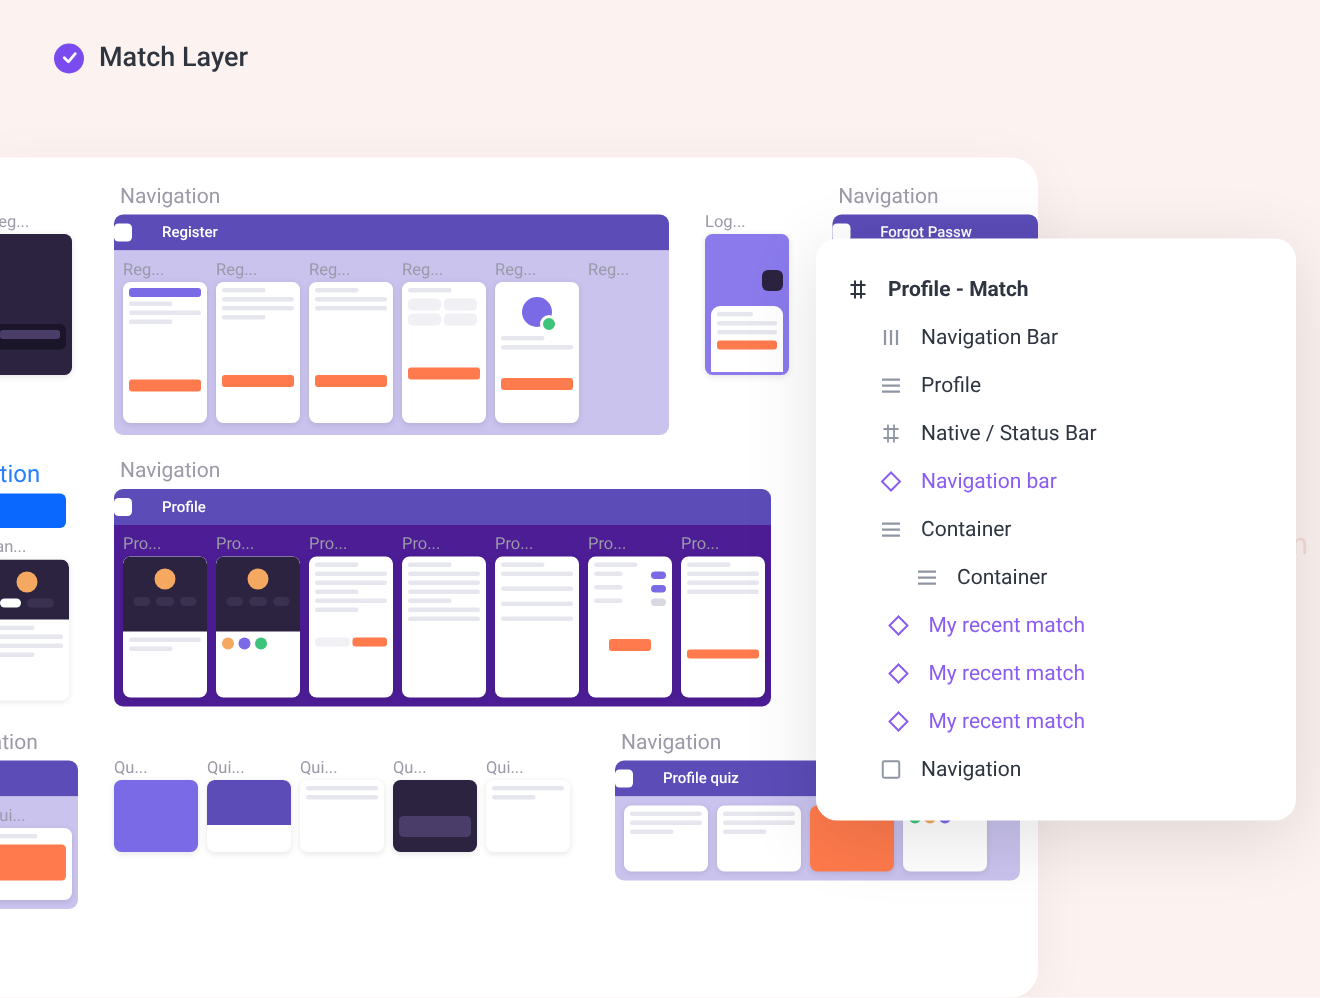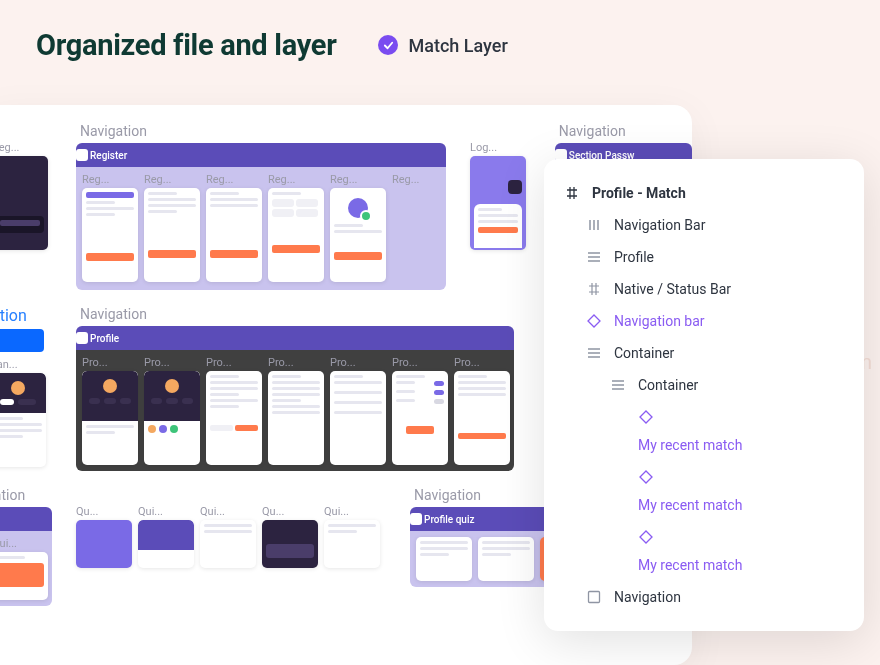--- a/index.html
+++ b/index.html
@@ -58,21 +58,21 @@
 }
 .frame-bar {
   background: #5b4cb8;
   color: #fff;
   font-size: 10px;
   font-weight: 500;
   padding: 6px 0;
   border-radius: 6px 6px 0 0;
   display: flex;
   align-items: center;
-  gap: 2px;
+  gap: 20px;
   margin: 0 10px;
 }
 .frame-bar .sq {
   width: 12px; height: 12px; background: #fff; border-radius: 3px;
 }
 
 .thumb-row {
   display: flex;
   gap: 6px;
   padding: 0 10px;
@@ -122,52 +122,51 @@
   top: 159px;
   width: 320px;
   background: #fff;
   border-radius: 14px;
   box-shadow: 0 10px 50px rgba(0,0,0,0.12);
   padding: 18px 0 18px 0;
   z-index: 10;
 }
 .layer-row {
   display: flex;
-  align-items: flex-start;
+  align-items: flex-end;
   gap: 12px;
   padding: 8px 20px;
   font-size: 14px;
   color: #2e3540;
 }
 .layer-row.header-row { font-weight: 700; }
 .layer-row.purple { color: #8a5cf2; }
 .layer-row .icon {
   width: 16px; height: 16px;
   display: flex; align-items: center; justify-content: center;
   flex: 0 0 16px;
 }
 .layer-row .icon svg { width: 16px; height: 16px; }
 .pad-1 { padding-left: 42px; }
 .pad-2 { padding-left: 66px; }
-.pad-3 { padding-left: 94px; flex-direction: column; }
+.pad-3 { padding-left: 47px; }
 
 .watermark {
   position: absolute;
   right: 8px;
   top: 350px;
   font-size: 20px;
   color: #f3dcd4;
   z-index: 1;
 }
 </style>
 </head>
 <body>
 
 <div class="header">
-  <div class="title">Organized file and layer</div>
   <div class="badges">
     <div class="badge">
       <div class="badge-check">
         <svg viewBox="0 0 12 12">
             <path d="M2 6 L5 9 L10 3" stroke="#fff" stroke-width="2" fill="none" stroke-linecap="round" stroke-linejoin="round"></path>
           </svg>
       </div>
       <span class="badge-label">Match Layer</span>
     </div>
   </div>
@@ -281,21 +280,21 @@
             <div class="bar orange" style="height:6px;"></div>
           </div>
         </div>
       </div>
     </div>
 
     <div style="width:150px;">
       <div class="sec-label">Navigation</div>
       <div class="frame-bar" style="margin-right:0;">
           <div class="sq"></div>
-          <span>Section Passw</span>
+          <span>Forgot Passw</span>
         </div>
       <div style="background:#c9c3ee;margin-left:10px;border-radius:0 0 0 6px;padding:6px;">
         <div class="thumb">
             <div class="thumb-label">For...</div>
             <div class="thumb-inner">
               <div style="height:12px;"></div>
               <div class="bar short"></div>
               <div class="bar"></div>
               <div class="bar"></div>
               <div style="height:24px;"></div>
@@ -327,21 +326,21 @@
         </div>
       </div>
     </div>
 
     <div style="width:458px;">
       <div class="sec-label">Navigation</div>
       <div class="frame-bar">
           <div class="sq"></div>
           <span>Profile</span>
         </div>
-      <div style="background:#404040;margin:0 10px;border-radius:0 0 6px 6px;padding:6px;">
+      <div style="background:#4c1d95;margin:0 10px;border-radius:0 0 6px 6px;padding:6px;">
         <div style="display:flex;gap:6px;">
           <div class="thumb">
               <div class="thumb-label">Pro...</div>
               <div class="thumb-inner">
                 <div style="background:#2c2340;height:50px;margin:-4px -4px 4px -4px;border-radius:5px 5px 0 0;padding:6px;">
                   <div style="width:14px;height:14px;background:#f4a860;border-radius:50%;margin:2px auto;"></div>
                   <div style="display:flex;gap:2px;justify-content:center;margin-top:4px;">
                     <div class="chip"></div>
                     <div class="chip"></div>
                     <div class="chip"></div>

